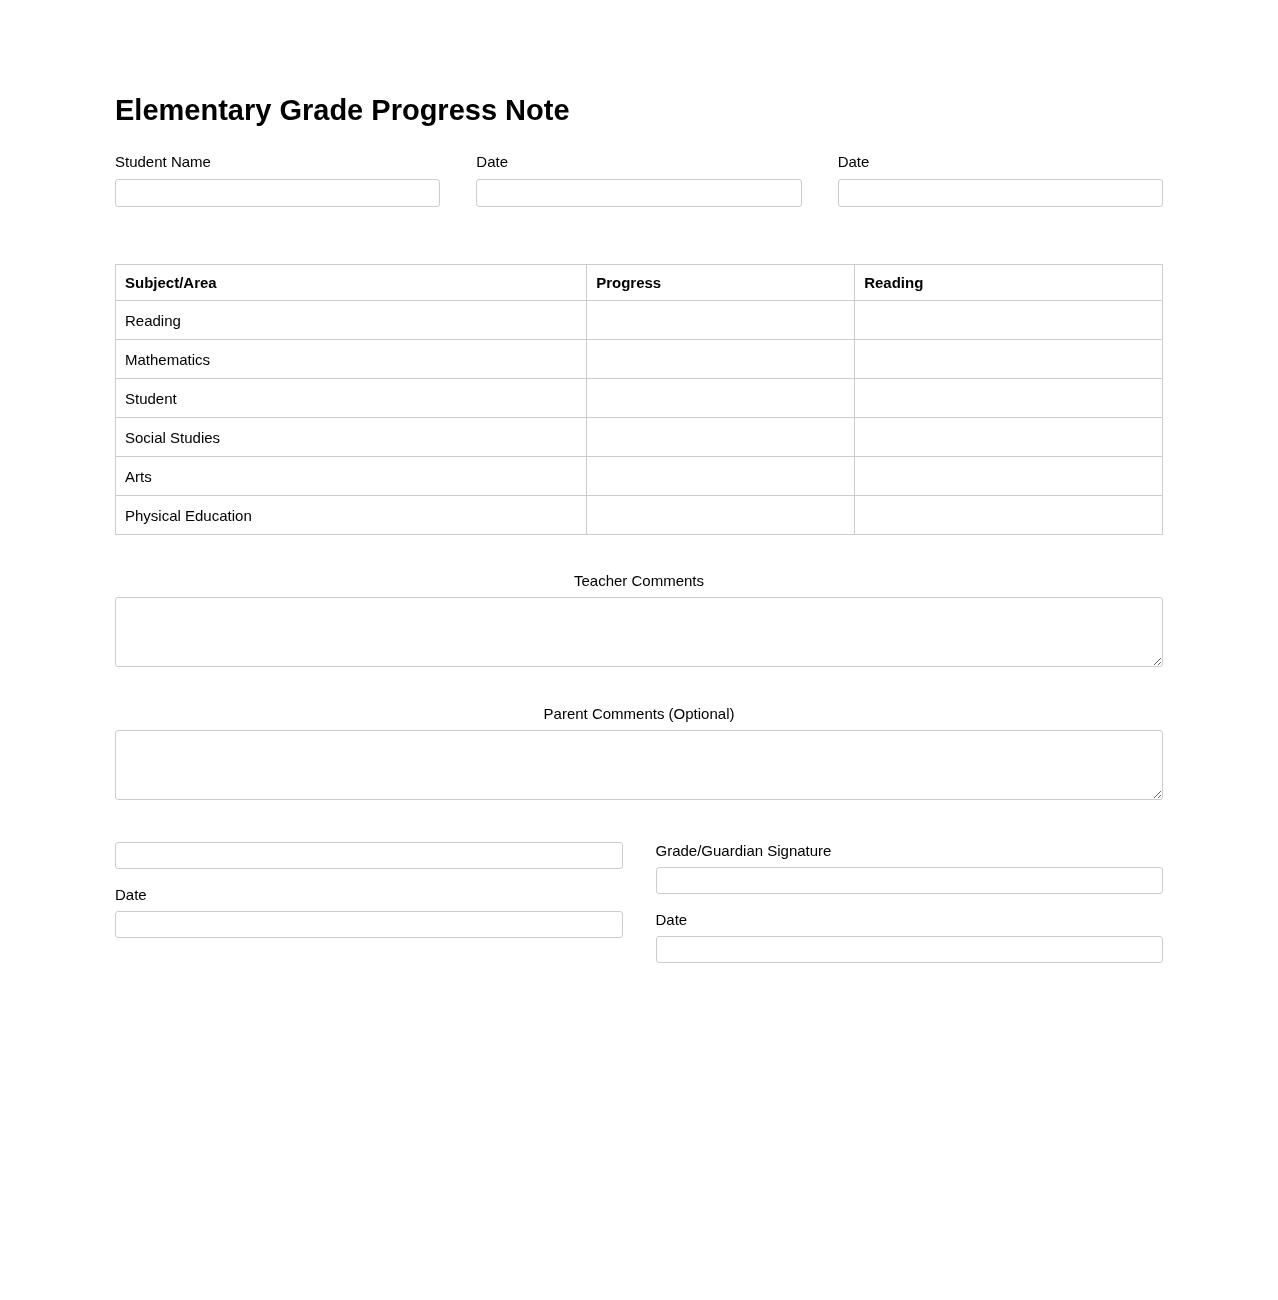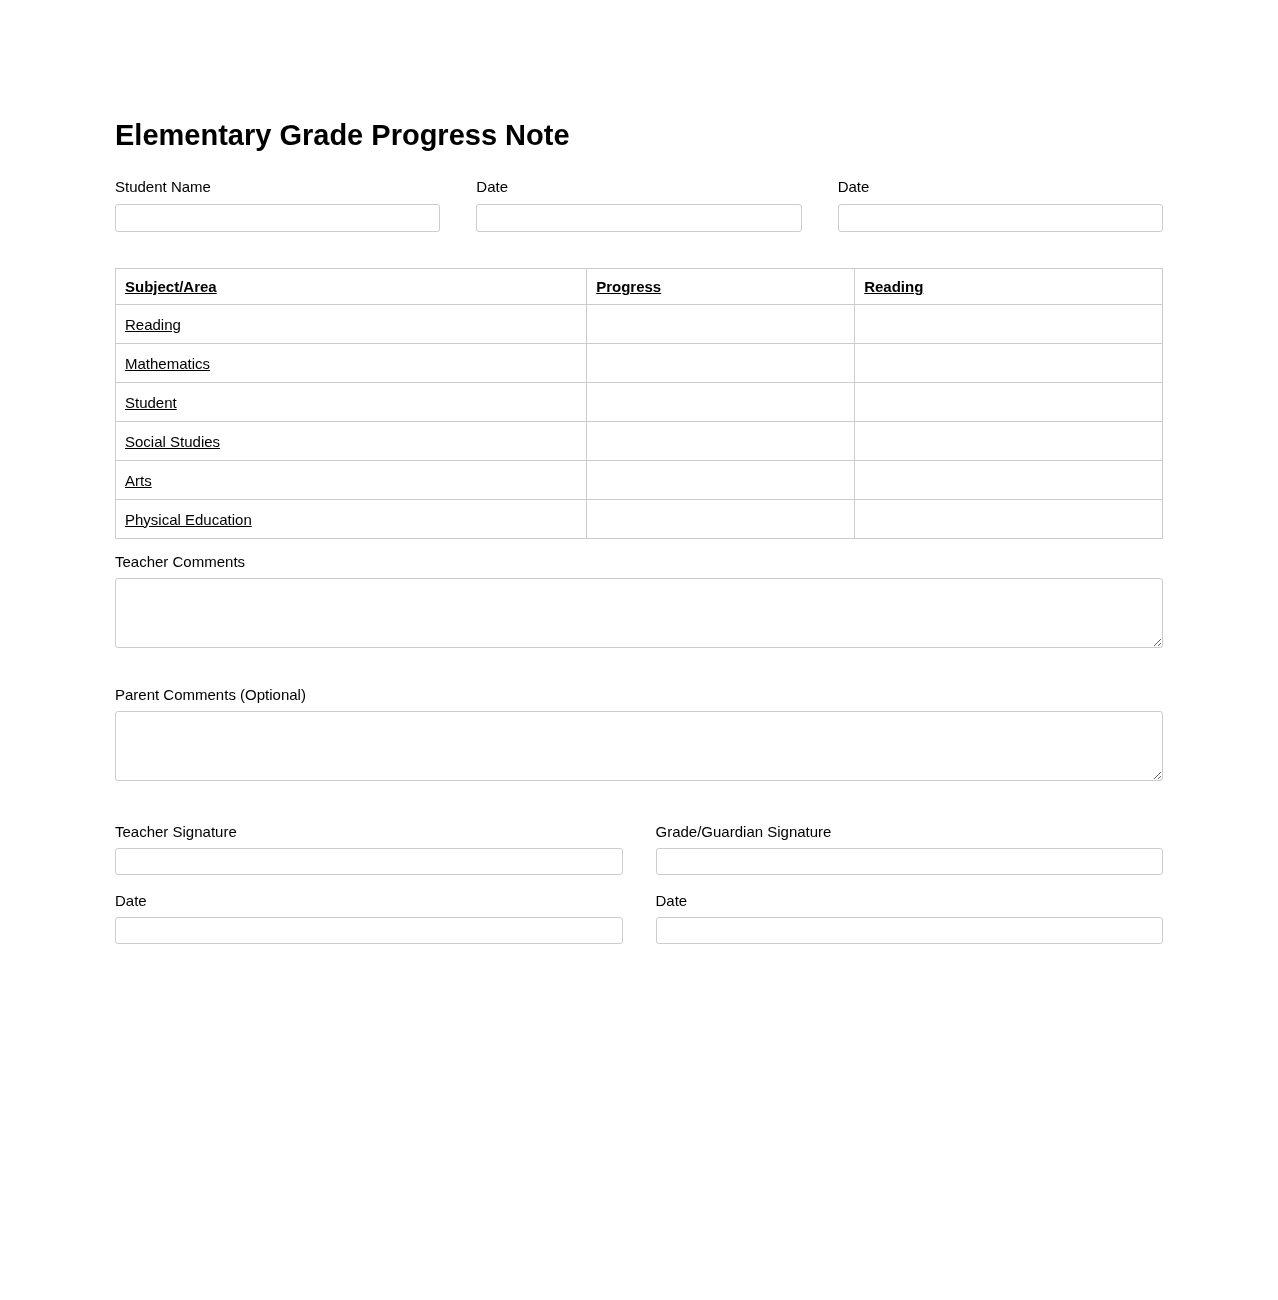--- a/index.html
+++ b/index.html
@@ -9,76 +9,75 @@
     color: #000000;
   }
   body {
     width: 1278px;
     height: 1300px;
     position: relative;
   }
   .page {
     width: 1048px;
     margin: 0 auto;
-    padding-top: 119px;
+    padding-top: 94px;
   }
   h1.title {
     font-size: 29px;
     font-weight: bold;
     letter-spacing: 0;
     margin-bottom: 26px;
   }
   .field-label {
     font-size: 15px;
     margin-bottom: 9px;
     display: block;
   }
   .top-row {
     display: grid;
     grid-template-columns: 1fr 1fr 1fr;
     column-gap: 36px;
-    margin-bottom: 36px;
+    margin-bottom: 57px;
   }
   input.text-input {
     width: 100%;
     height: 28px;
     border: 1px solid #cccccc;
     border-radius: 3px;
     background: #ffffff;
     font-family: "Liberation Sans", "DejaVu Sans", sans-serif;
     font-size: 14px;
     padding: 0 8px;
     outline: none;
   }
   table.subjects {
     width: 100%;
     border-collapse: collapse;
-    margin-bottom: 14px;
-    text-decoration: underline;
+    margin-bottom: 37px;
   }
   table.subjects th, table.subjects td {
     border: 1px solid #cccccc;
     font-size: 15px;
     text-align: left;
     padding: 0 12px 0 9px;
     vertical-align: middle;
   }
   table.subjects th {
     font-weight: bold;
     height: 36px;
   }
   table.subjects td {
     height: 39px;
     font-weight: normal;
   }
   table.subjects col.c1 { width: 45%; }
   table.subjects col.c2 { width: 25.6%; }
   table.subjects col.c3 { width: 29.4%; }
   .comments-block { margin-bottom: 38px; }
-  .comments-block .field-label { margin-bottom: 8px; }
+  .comments-block .field-label { margin-bottom: 8px; text-align: center; }
   textarea.comment-area {
     width: 100%;
     height: 70px;
     border: 1px solid #cccccc;
     border-radius: 3px;
     background: #ffffff;
     font-family: "Liberation Sans", "DejaVu Sans", sans-serif;
     font-size: 14px;
     padding: 6px 8px;
     resize: both;
@@ -170,21 +169,20 @@
   </div>
 
   <div class="comments-block">
     <label class="field-label">Parent Comments (Optional)</label>
     <textarea class="comment-area" style=""></textarea>
   </div>
 
   <div class="sig-grid">
     <div class="sig-col">
       <div class="sig-field">
-        <label class="field-label">Teacher Signature</label>
         <input class="text-input" type="text" value="" style="">
       </div>
       <div class="sig-field">
         <label class="field-label">Date</label>
         <input class="text-input" type="text" value="" style="">
       </div>
     </div>
     <div class="sig-col">
       <div class="sig-field">
         <label class="field-label">Grade/Guardian Signature</label>

